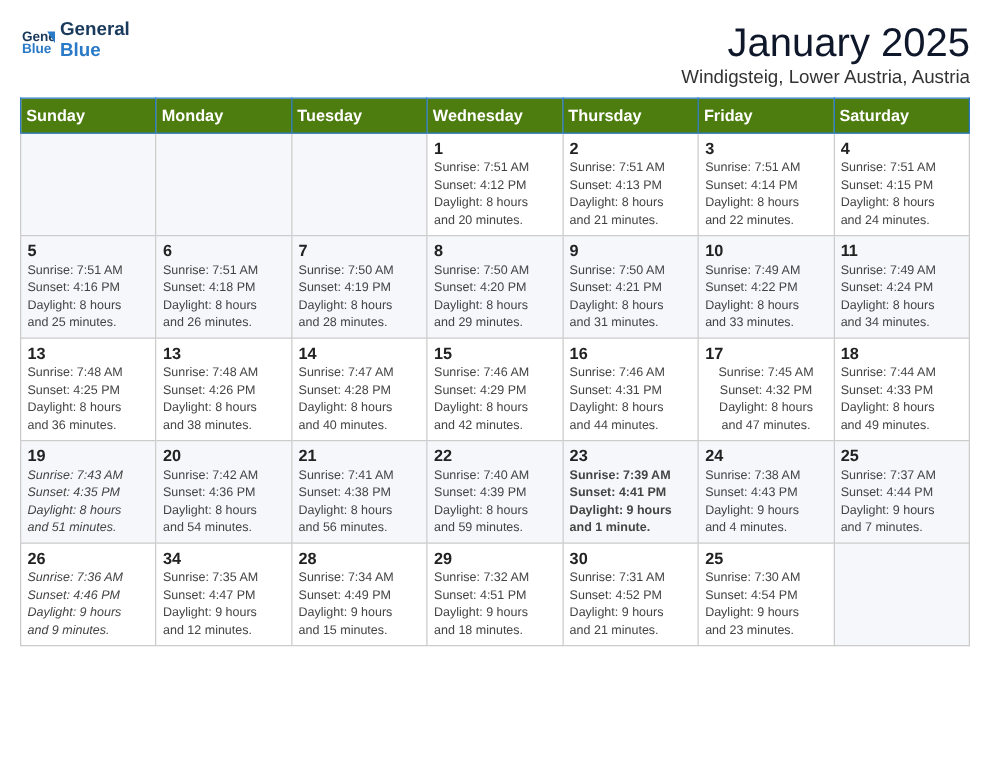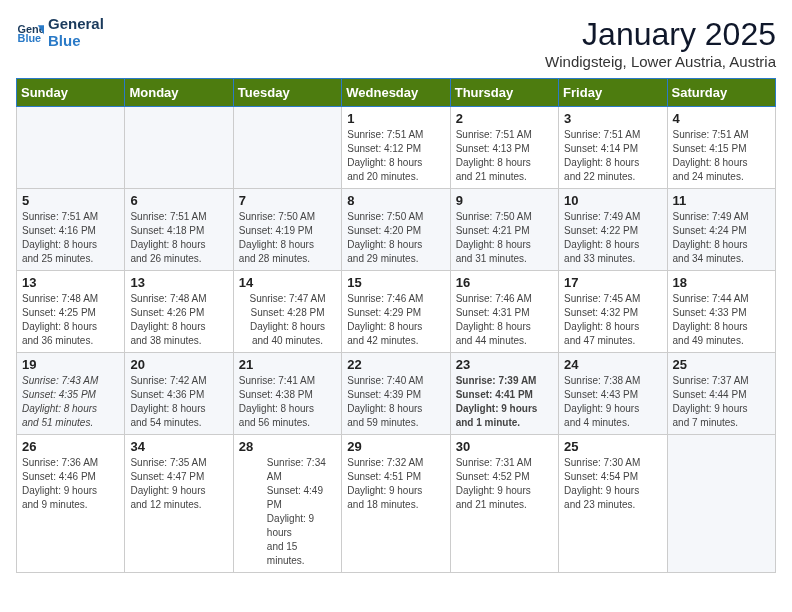--- a/index.html
+++ b/index.html
@@ -207,42 +207,42 @@
         </td>
         <td>
           <span class="day-num">13</span>
           <div class="day-info" style="white-space: pre-line;">Sunrise: 7:48 AM
 Sunset: 4:26 PM
 Daylight: 8 hours
 and 38 minutes.</div>
         </td>
         <td>
           <span class="day-num">14</span>
-          <div class="day-info" style="white-space: pre-line; text-align: center;">Sunrise: 7:47 AM
+          <div class="day-info" style="white-space: pre-line;">Sunrise: 7:47 AM
 Sunset: 4:28 PM
 Daylight: 8 hours
 and 40 minutes.</div>
         </td>
         <td>
           <span class="day-num">15</span>
           <div class="day-info" style="white-space: pre-line;">Sunrise: 7:46 AM
 Sunset: 4:29 PM
 Daylight: 8 hours
 and 42 minutes.</div>
         </td>
         <td>
           <span class="day-num">16</span>
           <div class="day-info" style="white-space: pre-line;">Sunrise: 7:46 AM
 Sunset: 4:31 PM
 Daylight: 8 hours
 and 44 minutes.</div>
         </td>
         <td>
           <span class="day-num">17</span>
-          <div class="day-info" style="white-space: pre-line;">Sunrise: 7:45 AM
+          <div class="day-info" style="white-space: pre-line; text-align: center;">Sunrise: 7:45 AM
 Sunset: 4:32 PM
 Daylight: 8 hours
 and 47 minutes.</div>
         </td>
         <td>
           <span class="day-num">18</span>
           <div class="day-info" style="white-space: pre-line;">Sunrise: 7:44 AM
 Sunset: 4:33 PM
 Daylight: 8 hours
 and 49 minutes.</div>
@@ -295,35 +295,35 @@
           <span class="day-num">25</span>
           <div class="day-info" style="white-space: pre-line;">Sunrise: 7:37 AM
 Sunset: 4:44 PM
 Daylight: 9 hours
 and 7 minutes.</div>
         </td>
       </tr>
       <tr>
         <td>
           <span class="day-num">26</span>
-          <div class="day-info" style="white-space: pre-line;">Sunrise: 7:36 AM
+          <div class="day-info" style="white-space: pre-line; font-style: italic;">Sunrise: 7:36 AM
 Sunset: 4:46 PM
 Daylight: 9 hours
 and 9 minutes.</div>
         </td>
         <td>
           <span class="day-num">34</span>
           <div class="day-info" style="white-space: pre-line;">Sunrise: 7:35 AM
 Sunset: 4:47 PM
 Daylight: 9 hours
 and 12 minutes.</div>
         </td>
         <td>
           <span class="day-num">28</span>
-          <div class="day-info" style="white-space: pre-line; margin-left: 28px;">Sunrise: 7:34 AM
+          <div class="day-info" style="white-space: pre-line;">Sunrise: 7:34 AM
 Sunset: 4:49 PM
 Daylight: 9 hours
 and 15 minutes.</div>
         </td>
         <td>
           <span class="day-num">29</span>
           <div class="day-info" style="white-space: pre-line;">Sunrise: 7:32 AM
 Sunset: 4:51 PM
 Daylight: 9 hours
 and 18 minutes.</div>

